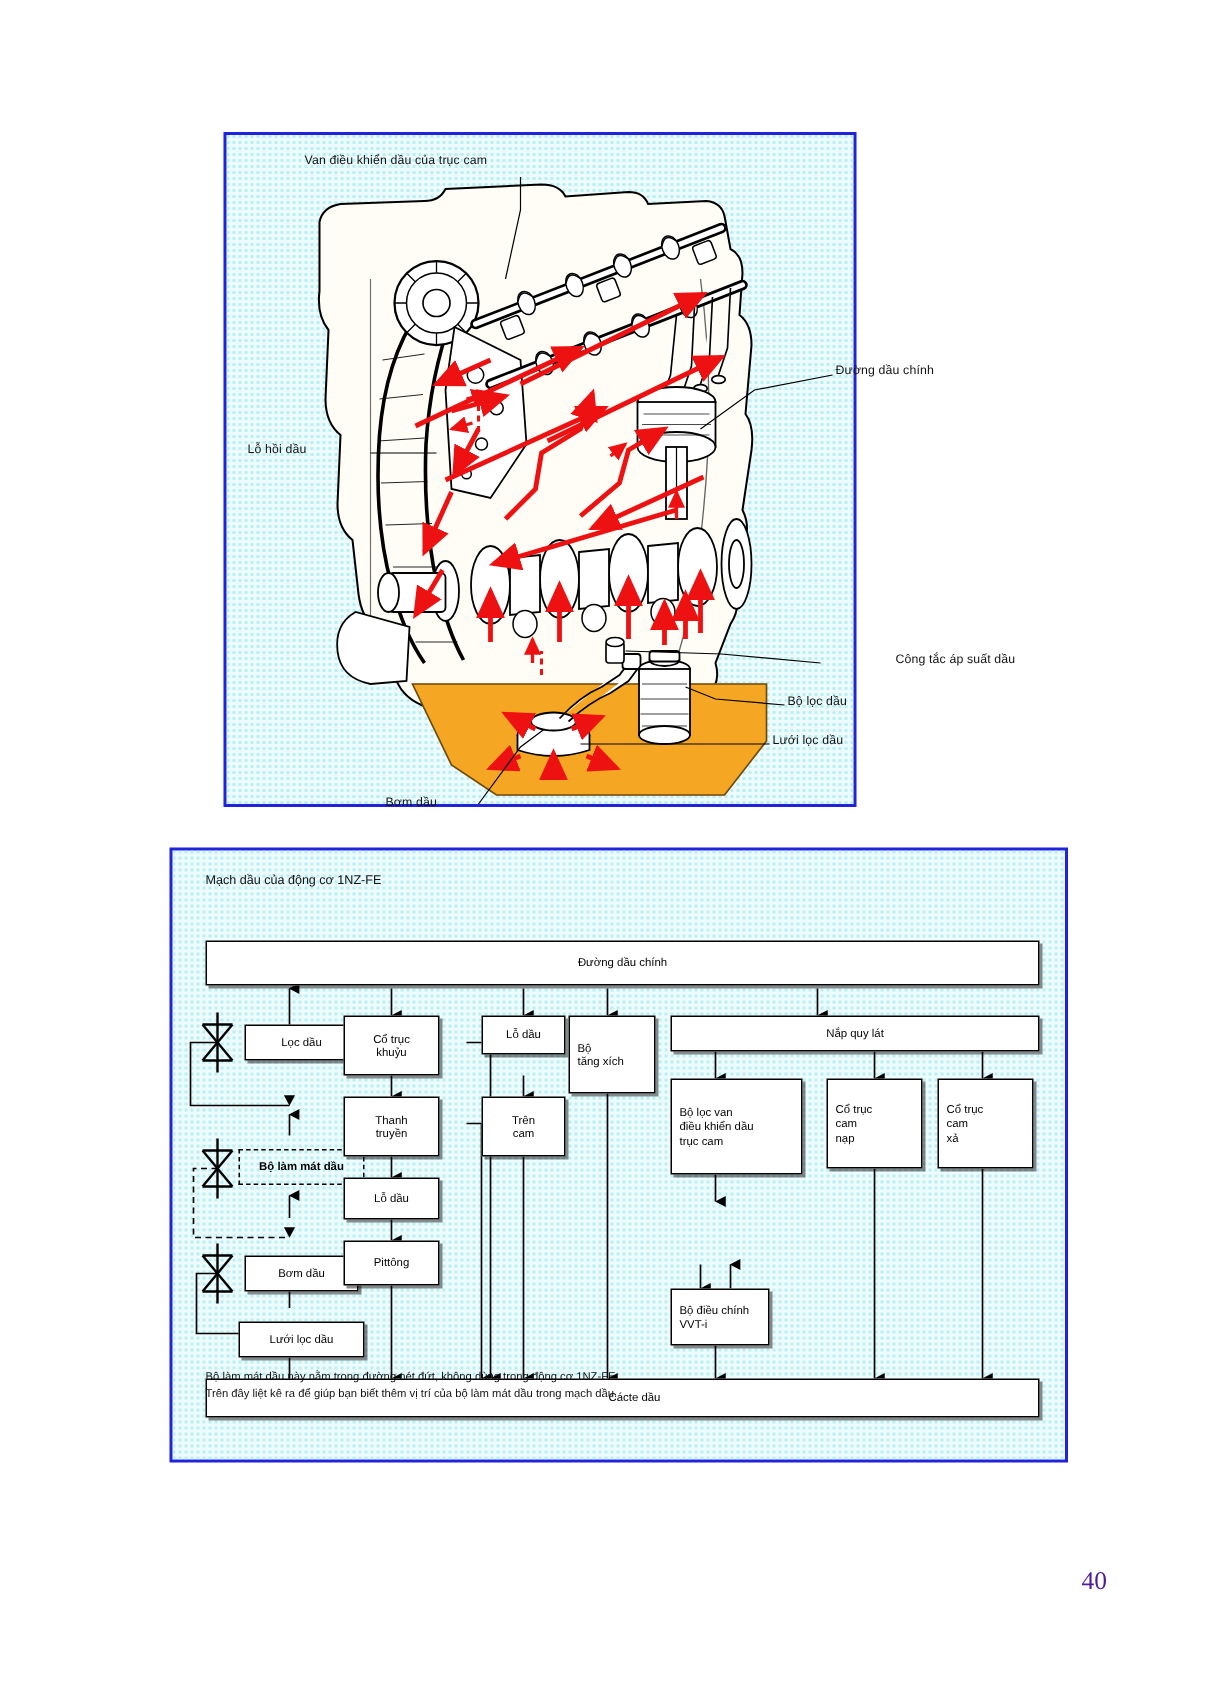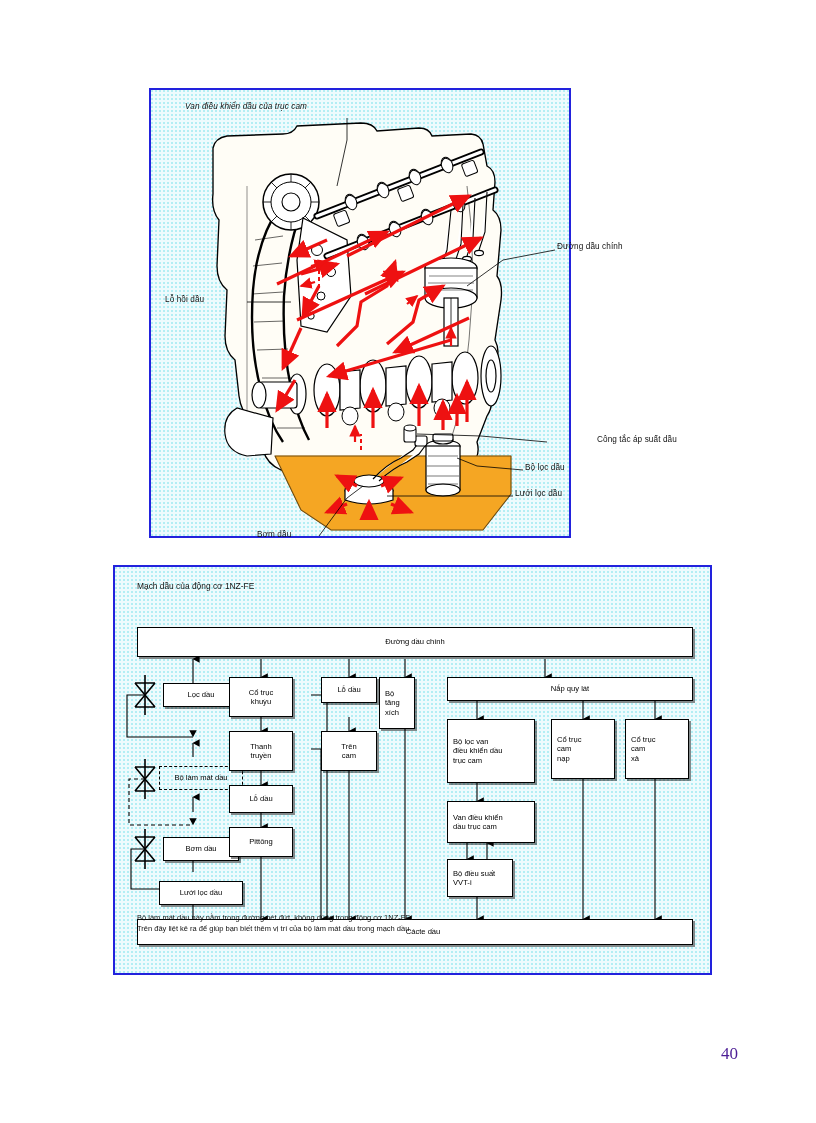--- a/index.html
+++ b/index.html
@@ -294,21 +294,21 @@
         <path d="M196,28 L196,50 L186,96"></path>
         <path d="M404,160 L352,170 L316,196"></path>
         <path d="M96,212 L140,212"></path>
         <path d="M396,352 L330,346 L266,344"></path>
         <path d="M372,380 L326,376 L306,368"></path>
         <path d="M362,406 L236,406"></path>
         <path d="M168,446 L196,408 L212,396"></path>
       </g>
     </svg>
 
-    <div class="callout-txt" style="left:34px;top:12px;font-style:italic;">Van điều khiển dầu của trục cam</div>
+    <div class="callout-txt" style="left:52px;top:12px;">Van điều khiển dầu của trục cam</div>
     <div class="callout-txt" style="left:406px;top:152px;">Đường dầu chính</div>
     <div class="callout-txt" style="left:14px;top:205px;">Lỗ hồi dầu</div>
     <div class="callout-txt" style="left:398px;top:345px;padding-left:48px;">Công tắc áp suất dầu</div>
     <div class="callout-txt" style="left:374px;top:373px;">Bộ lọc dầu</div>
     <div class="callout-txt" style="left:364px;top:399px;">Lưới lọc dầu</div>
     <div class="callout-txt" style="left:106px;top:440px;">Bơm dầu</div>
   </div>
 </div>
 
 <div class="panel" id="flow-panel">
@@ -387,21 +387,21 @@
       </g>
     </svg>
 
     <div class="fbox c" style="left:22px;top:60px;width:556px;height:30px;">
       <span>Đường dầu chính</span>
     </div>
 
     <div class="fbox c" style="left:48px;top:116px;width:76px;height:24px;">
       <span>Lọc dầu</span>
     </div>
-    <div class="fbox c dashed" style="left:44px;top:199px;width:84px;height:24px;font-weight:normal;">
+    <div class="fbox c dashed" style="left:44px;top:199px;width:84px;height:24px;font-weight:bold;">
       <span>Bộ làm mát dầu</span>
     </div>
     <div class="fbox c" style="left:48px;top:270px;width:76px;height:24px;">
       <span>Bơm dầu</span>
     </div>
     <div class="fbox c" style="left:44px;top:314px;width:84px;height:24px;">
       <span>Lưới lọc dầu</span>
     </div>
 
     <div class="fbox c" style="left:114px;top:110px;width:64px;height:40px;">
@@ -419,39 +419,35 @@
       <span>Pittông</span>
     </div>
 
     <div class="fbox c" style="left:206px;top:110px;width:56px;height:26px;">
       <span>Lỗ dầu</span>
     </div>
     <div class="fbox c" style="left:206px;top:164px;width:56px;height:40px;">
       <span>Trên
 cam</span>
     </div>
-    <div class="fbox l" style="left:264px;top:110px;width:36px;height:52px;">
+    <div class="fbox l" style="left:264px;top:110px;width:58px;height:52px;">
       <span>Bộ
 tăng xích</span>
     </div>
 
     <div class="fbox c" style="left:332px;top:110px;width:246px;height:24px;">
       <span>Nắp quy lát</span>
     </div>
     <div class="fbox l" style="left:332px;top:152px;width:88px;height:64px;">
       <span>Bộ lọc van
 điều khiển dầu
 trục cam</span>
     </div>
-    <div class="fbox l" style="left:332px;top:234px;width:88px;height:42px;">
-      <span>Van điều khiển
-dầu trục cam</span>
-    </div>
     <div class="fbox l" style="left:332px;top:292px;width:66px;height:38px;">
-      <span>Bộ điều suất
+      <span>Bộ điều chính
 VVT-i</span>
     </div>
     <div class="fbox l" style="left:436px;top:152px;width:64px;height:60px;">
       <span>Cổ trục
 cam
 nạp</span>
     </div>
     <div class="fbox l" style="left:510px;top:152px;width:64px;height:60px;">
       <span>Cổ trục
 cam

